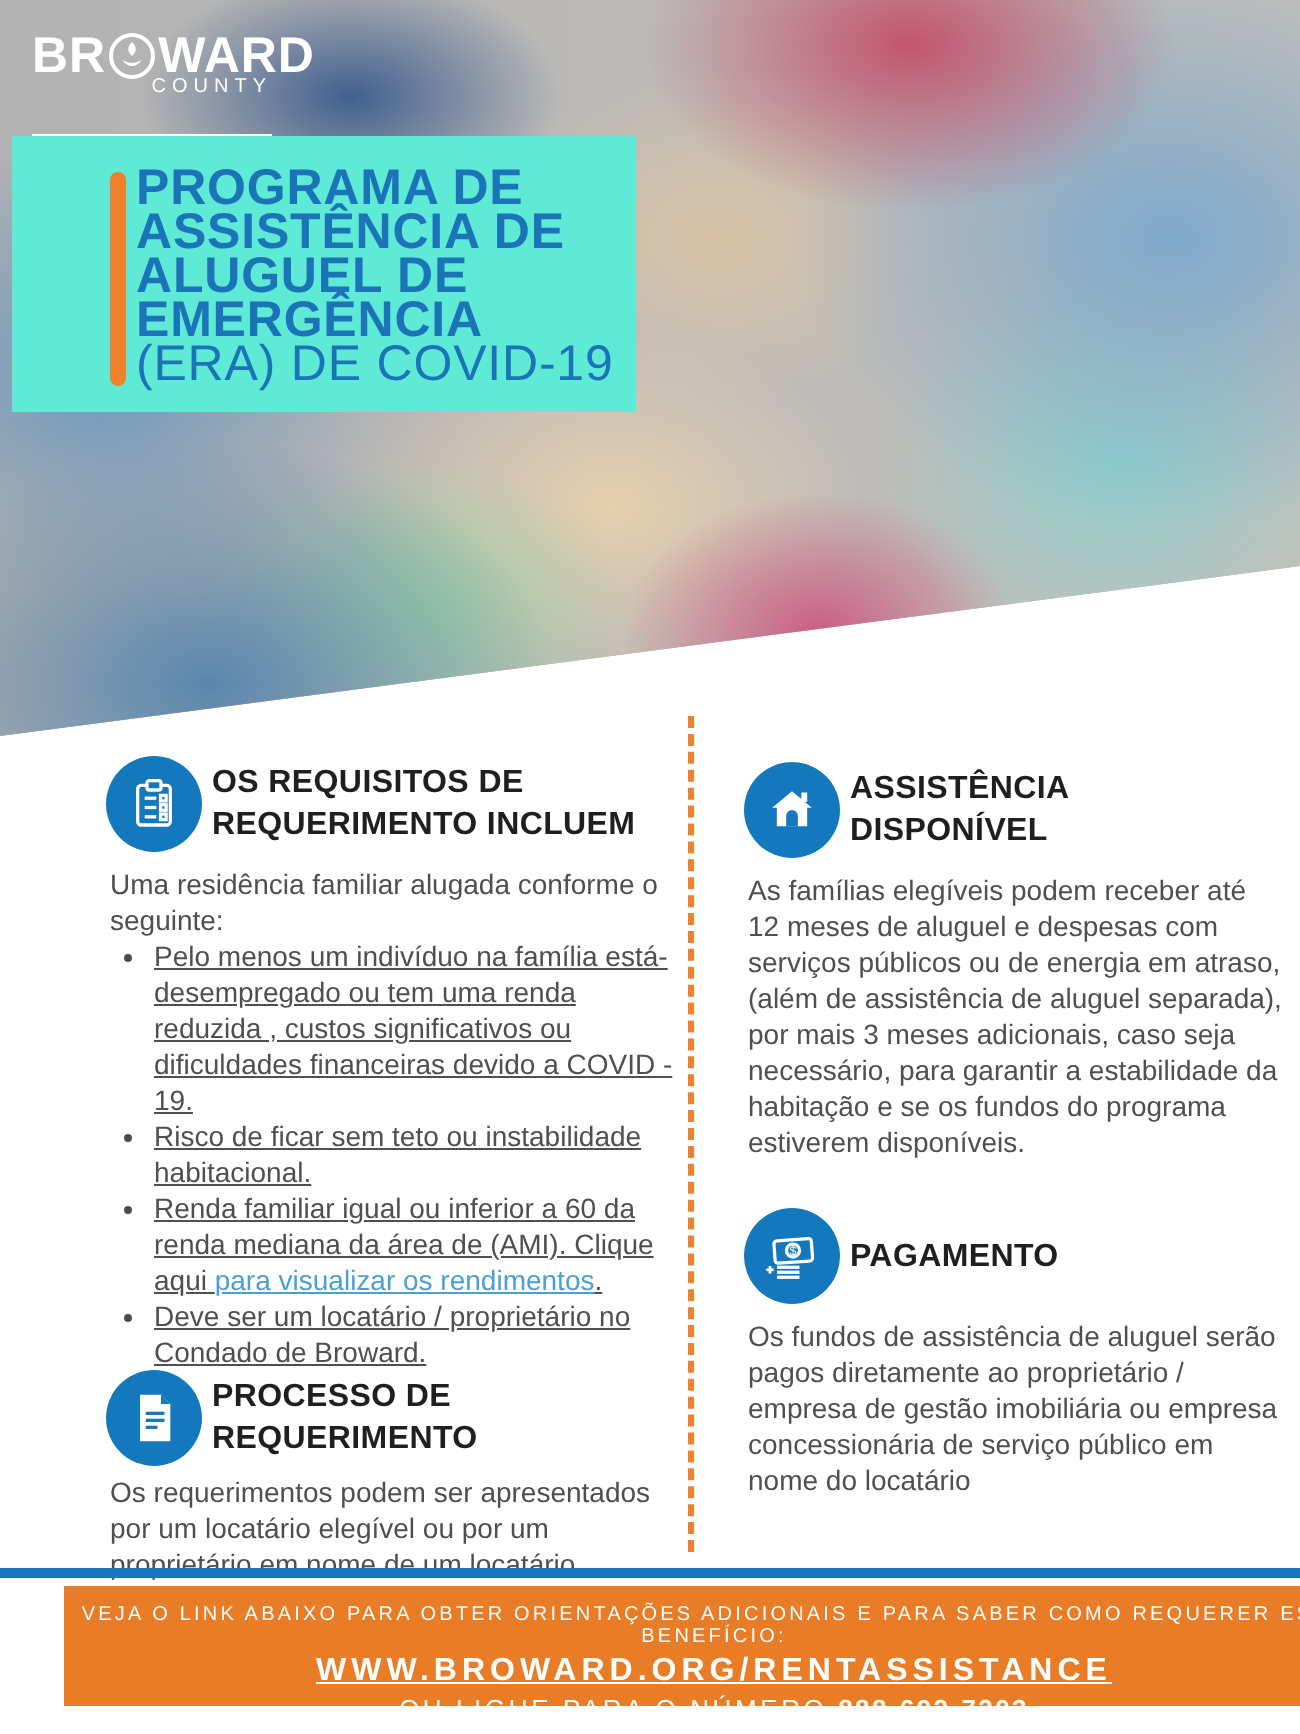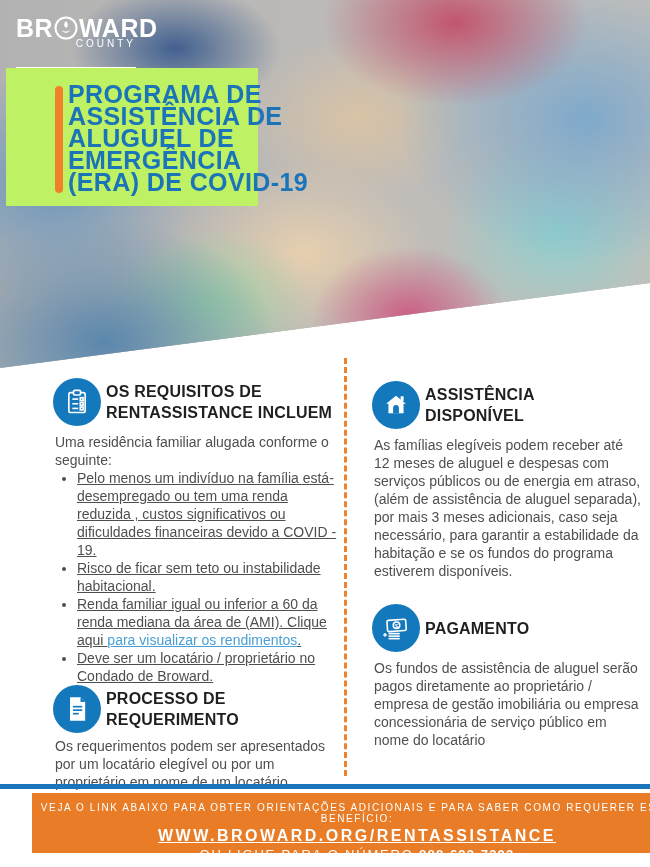--- a/index.html
+++ b/index.html
@@ -26,24 +26,24 @@
       radial-gradient(160px 120px at 55% 32%, #d9c3a6 0%, rgba(217,195,166,0) 70%),
       linear-gradient(90deg,#b2b2b2 0%,#bdbbb8 55%,#c4c0ba 100%);
   }
   
   .logo{position:absolute;left:16px;top:15px;color:#ffffff;width:120px;}
   .logo-row1{display:flex;align-items:center;font-weight:700;font-size:25px;letter-spacing:.5px;line-height:26px;}
   .logo-emblem{width:24px;height:24px;margin:0 1px;}
   .logo-row2{text-align:right;font-size:10px;letter-spacing:3px;margin-top:-3px;font-weight:400;}
   .logo-row3{border:1.5px solid #fff;margin-top:18px;text-align:center;font-size:9px;letter-spacing:6px;padding:2px 0 2px 6px;font-weight:400;}
   
-  .title-card{position:absolute;left:6px;top:68px;width:252px;height:138px;background:#bef264;}
+  .title-card{position:absolute;left:6px;top:68px;width:312px;height:138px;background:#5eead4;}
   .title-accent{position:absolute;left:49px;top:18px;width:8px;height:107px;background:#f0812a;border-radius:4px;}
   .title-text{position:absolute;left:62px;top:15px;color:#1b74b8;font-weight:700;font-size:25px;line-height:22px;letter-spacing:.4px;white-space:nowrap;}
-  .title-text .light{font-weight:700;letter-spacing:.4px;}
+  .title-text .light{font-weight:400;letter-spacing:.4px;}
   
   .divider{position:absolute;left:344px;top:358px;height:418px;width:0;border-left:3px dashed #f0822d;}
   .col{position:absolute;color:#4e4f51;font-size:14px;line-height:18px;}
   .col-left{left:53px;top:378px;width:284px;}
   .col-right{left:372px;top:381px;width:270px;}
   .section-head{display:flex;align-items:center;}
   .icon-circle{flex:0 0 48px;width:48px;height:48px;border-radius:50%;background:#1478bd;display:flex;align-items:center;justify-content:center;}
   .head-text{margin-left:5px;color:#1f1f1f;font-weight:700;font-size:16px;line-height:21px;letter-spacing:.2px;}
   .col p{margin:7px 0 0 2px;}
   .col ul{margin:0 0 0 2px;padding-left:22px;text-decoration:underline;}
@@ -104,21 +104,21 @@
           <rect x="5" y="4" width="14" height="17" rx="1.5"></rect>
           <rect x="9" y="2" width="6" height="4" rx="1" fill="#1478bd"></rect>
           <line x1="8" y1="9.5" x2="13" y2="9.5"></line>
             <rect x="14.8" y="8.3" width="2.4" height="2.4"></rect>
           <line x1="8" y1="13.5" x2="13" y2="13.5"></line>
             <rect x="14.8" y="12.3" width="2.4" height="2.4"></rect>
           <line x1="8" y1="17.5" x2="13" y2="17.5"></line>
             <rect x="14.8" y="16.3" width="2.4" height="2.4"></rect>
         </svg>
       </span>
-      <div class="head-text">OS REQUISITOS DE RENTASSISTANCE INCLUEM</div>
+      <div class="head-text">OS REQUISITOS DE REQUERIMENTO INCLUEM</div>
     </div>
 
     <p>Uma residência familiar alugada conforme o seguinte:</p>
 
     <ul>
       <li>Pelo menos um indivíduo na família está-desempregado ou tem uma renda reduzida , custos significativos ou dificuldades financeiras devido a COVID - 19.</li>
       <li>Risco de ficar sem teto ou instabilidade habitacional.</li>
       <li><span>Renda familiar igual ou inferior a 60 da renda mediana da área de (AMI). Clique aqui </span><a class="inline-link">para visualizar os rendimentos</a><span>.</span></li>
       <li>Deve ser um locatário / proprietário no Condado de Broward.</li>
     </ul>

